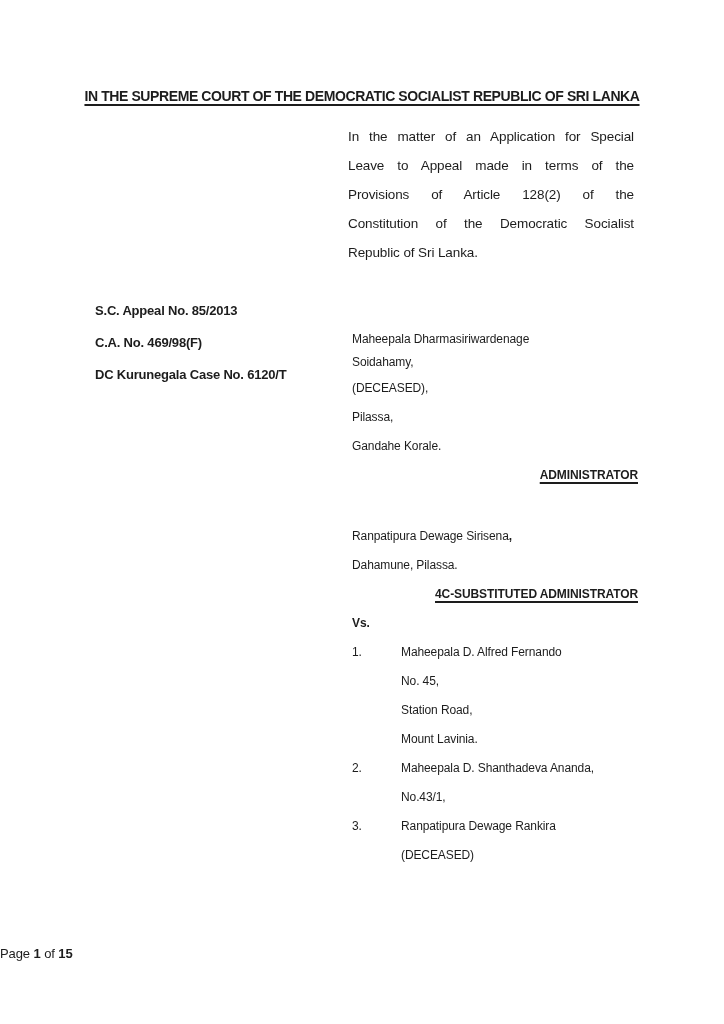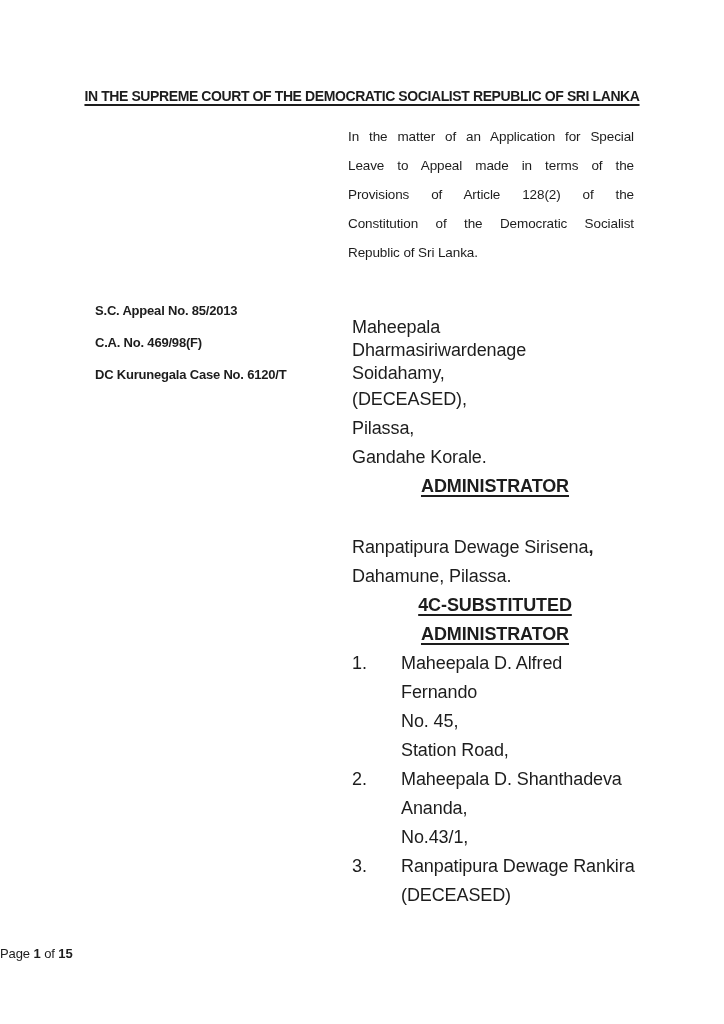--- a/index.html
+++ b/index.html
@@ -57,35 +57,35 @@
     font-weight: bold;
     letter-spacing: -0.2px;
   }
   .case-refs p {
     margin: 0 0 17px 0;
     line-height: 15px;
   }
   .parties {
     position: absolute;
     left: 352px;
-    top: 316px;
+    top: 328px;
     width: 286px;
-    font-size: 18px;
+    font-size: 12px;
     letter-spacing: -0.1px;
   }
   .parties p {
     margin: 0;
     line-height: 29px;
   }
   .party-name-wrap {
     max-width: 240px;
     line-height: 23px !important;
   }
   .role-line {
-    text-align: center;
+    text-align: right;
     font-weight: bold;
   }
   .role-line .u {
     text-decoration: underline;
     text-decoration-thickness: 2px;
     text-underline-offset: 3px;
   }
   .admin-gap {
     margin-bottom: 32px !important;
   }
@@ -149,27 +149,29 @@
     <p class="role-line admin-gap">
       <span class="u">ADMINISTRATOR</span>
     </p>
 
     <p><span>Ranpatipura Dewage Sirisena</span><span class="bold">,</span></p>
     <p>Dahamune, Pilassa.</p>
     <p class="role-line">
       <span class="u">4C-SUBSTITUTED ADMINISTRATOR</span>
     </p>
 
+    <p class="bold">Vs.</p>
 
     <div class="resp-row">
       <span class="resp-num">1.</span>
       <div class="resp-lines">
         <div>Maheepala D. Alfred Fernando</div>
         <div>No. 45,</div>
         <div>Station Road,</div>
+        <div>Mount Lavinia.</div>
       </div>
     </div>
 
     <div class="resp-row">
       <span class="resp-num">2.</span>
       <div class="resp-lines">
         <div>Maheepala D. Shanthadeva Ananda,</div>
         <div>No.43/1,</div>
       </div>
     </div>

